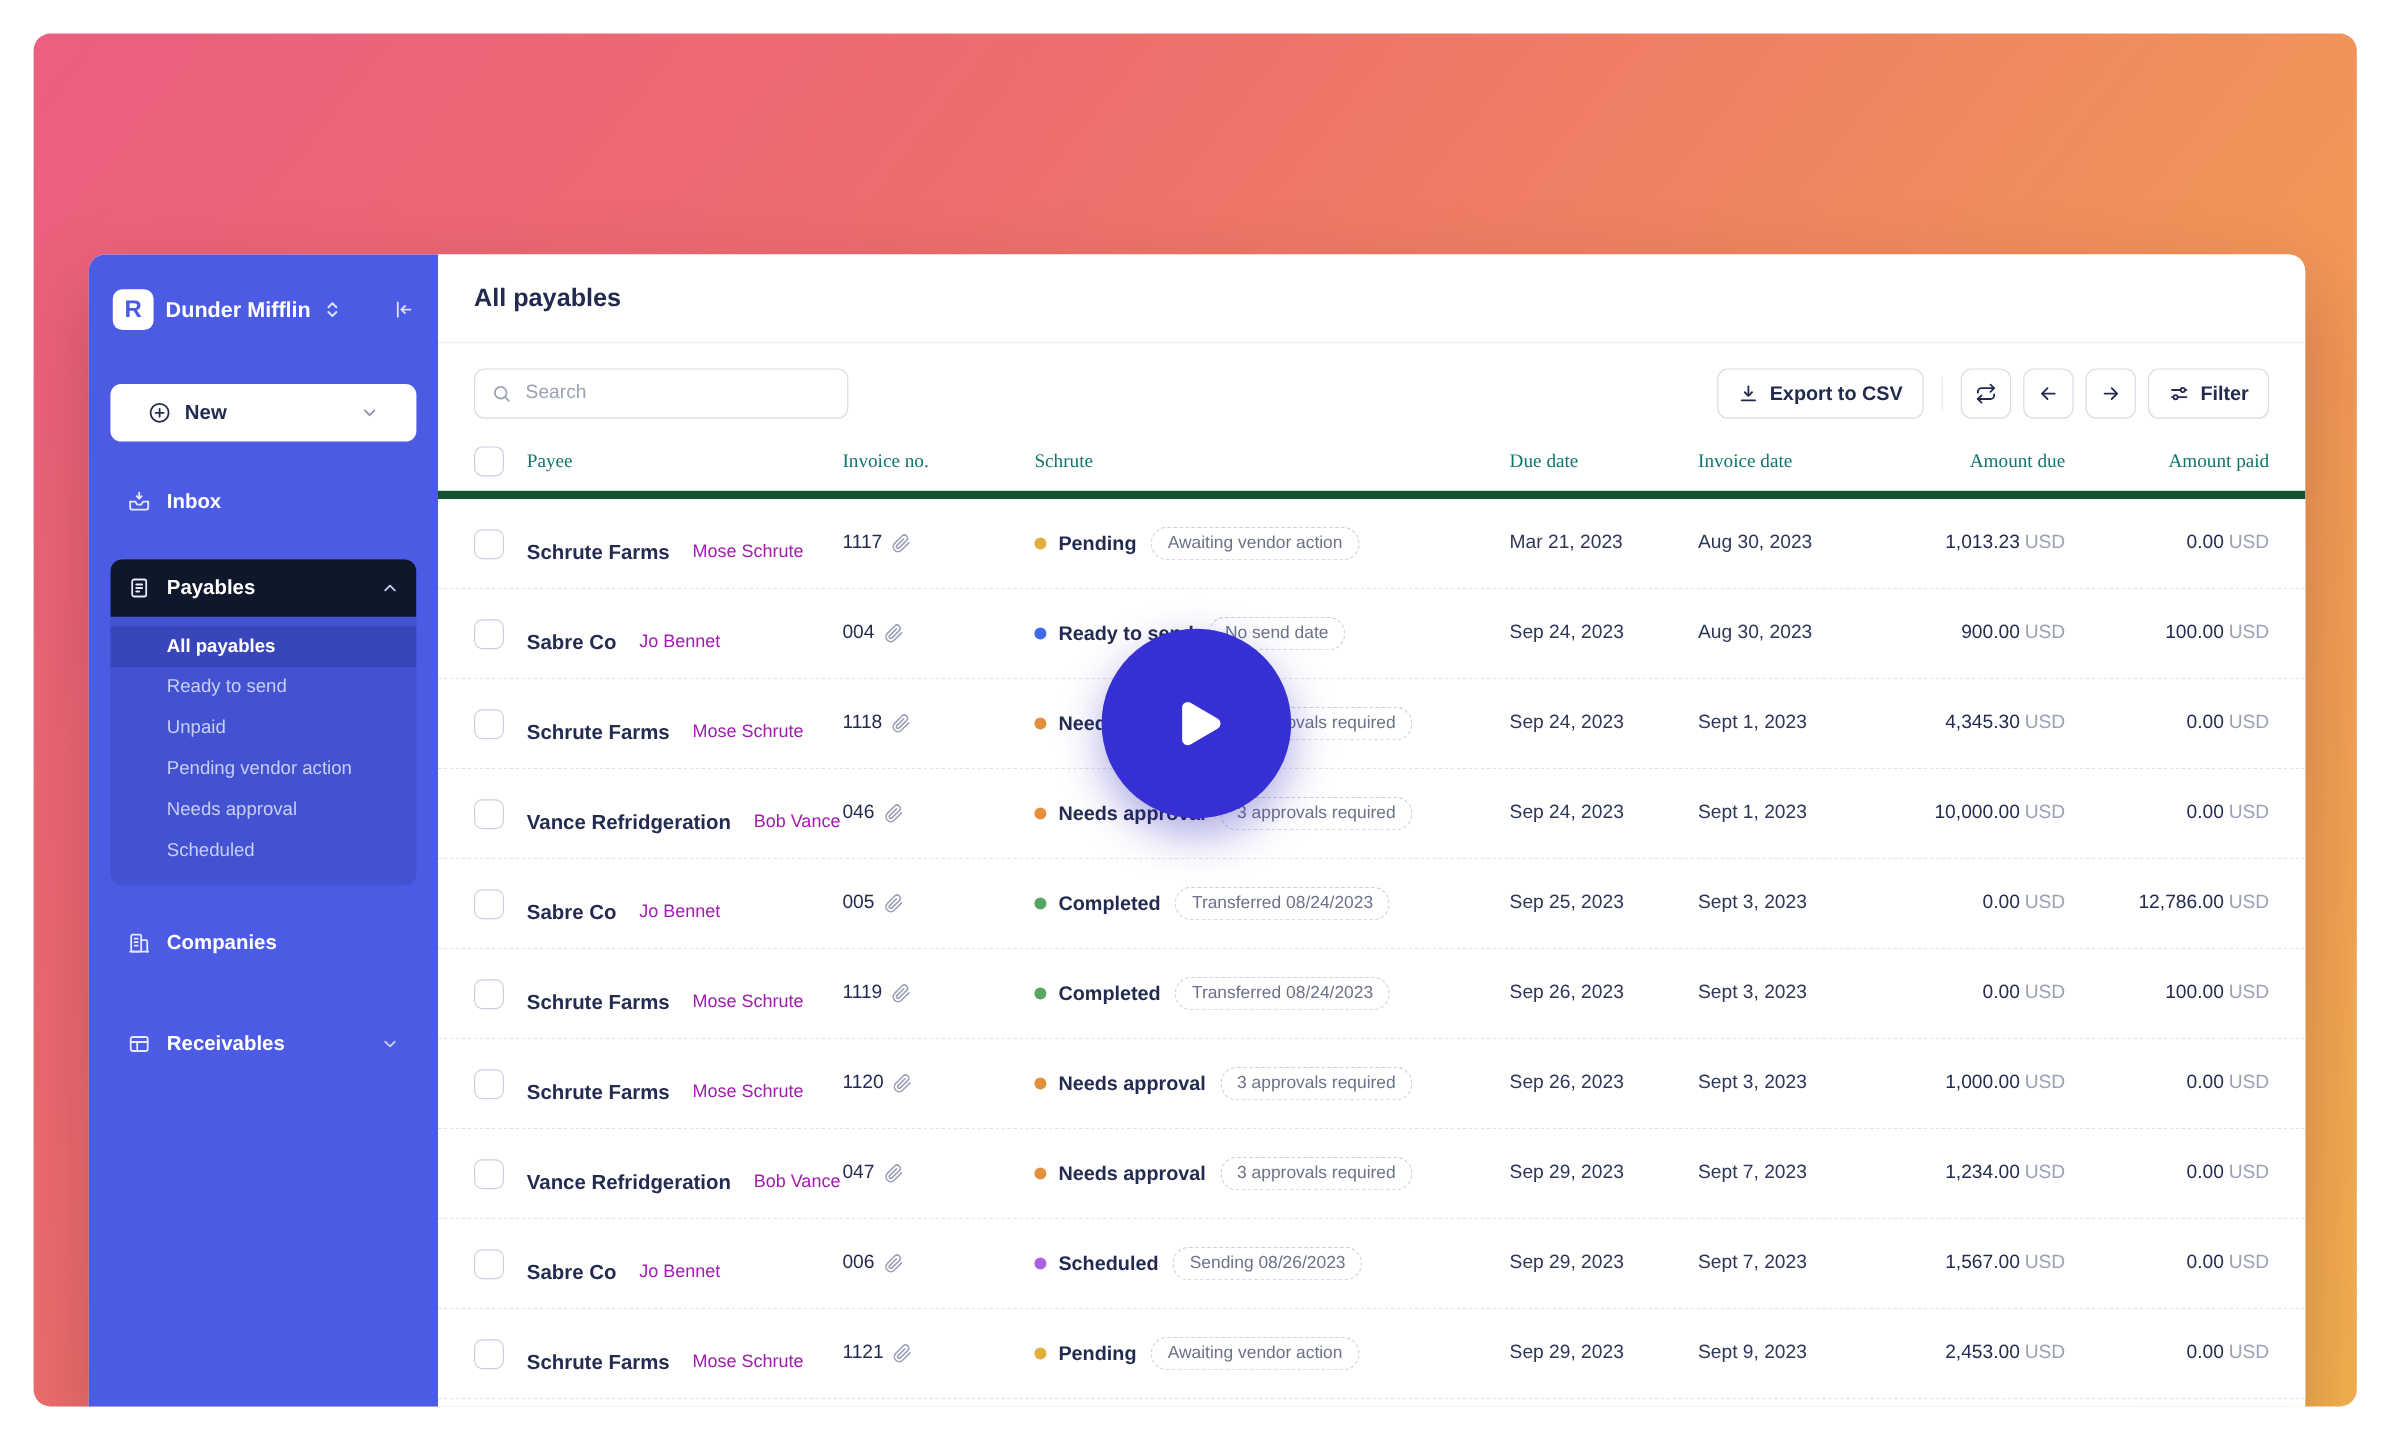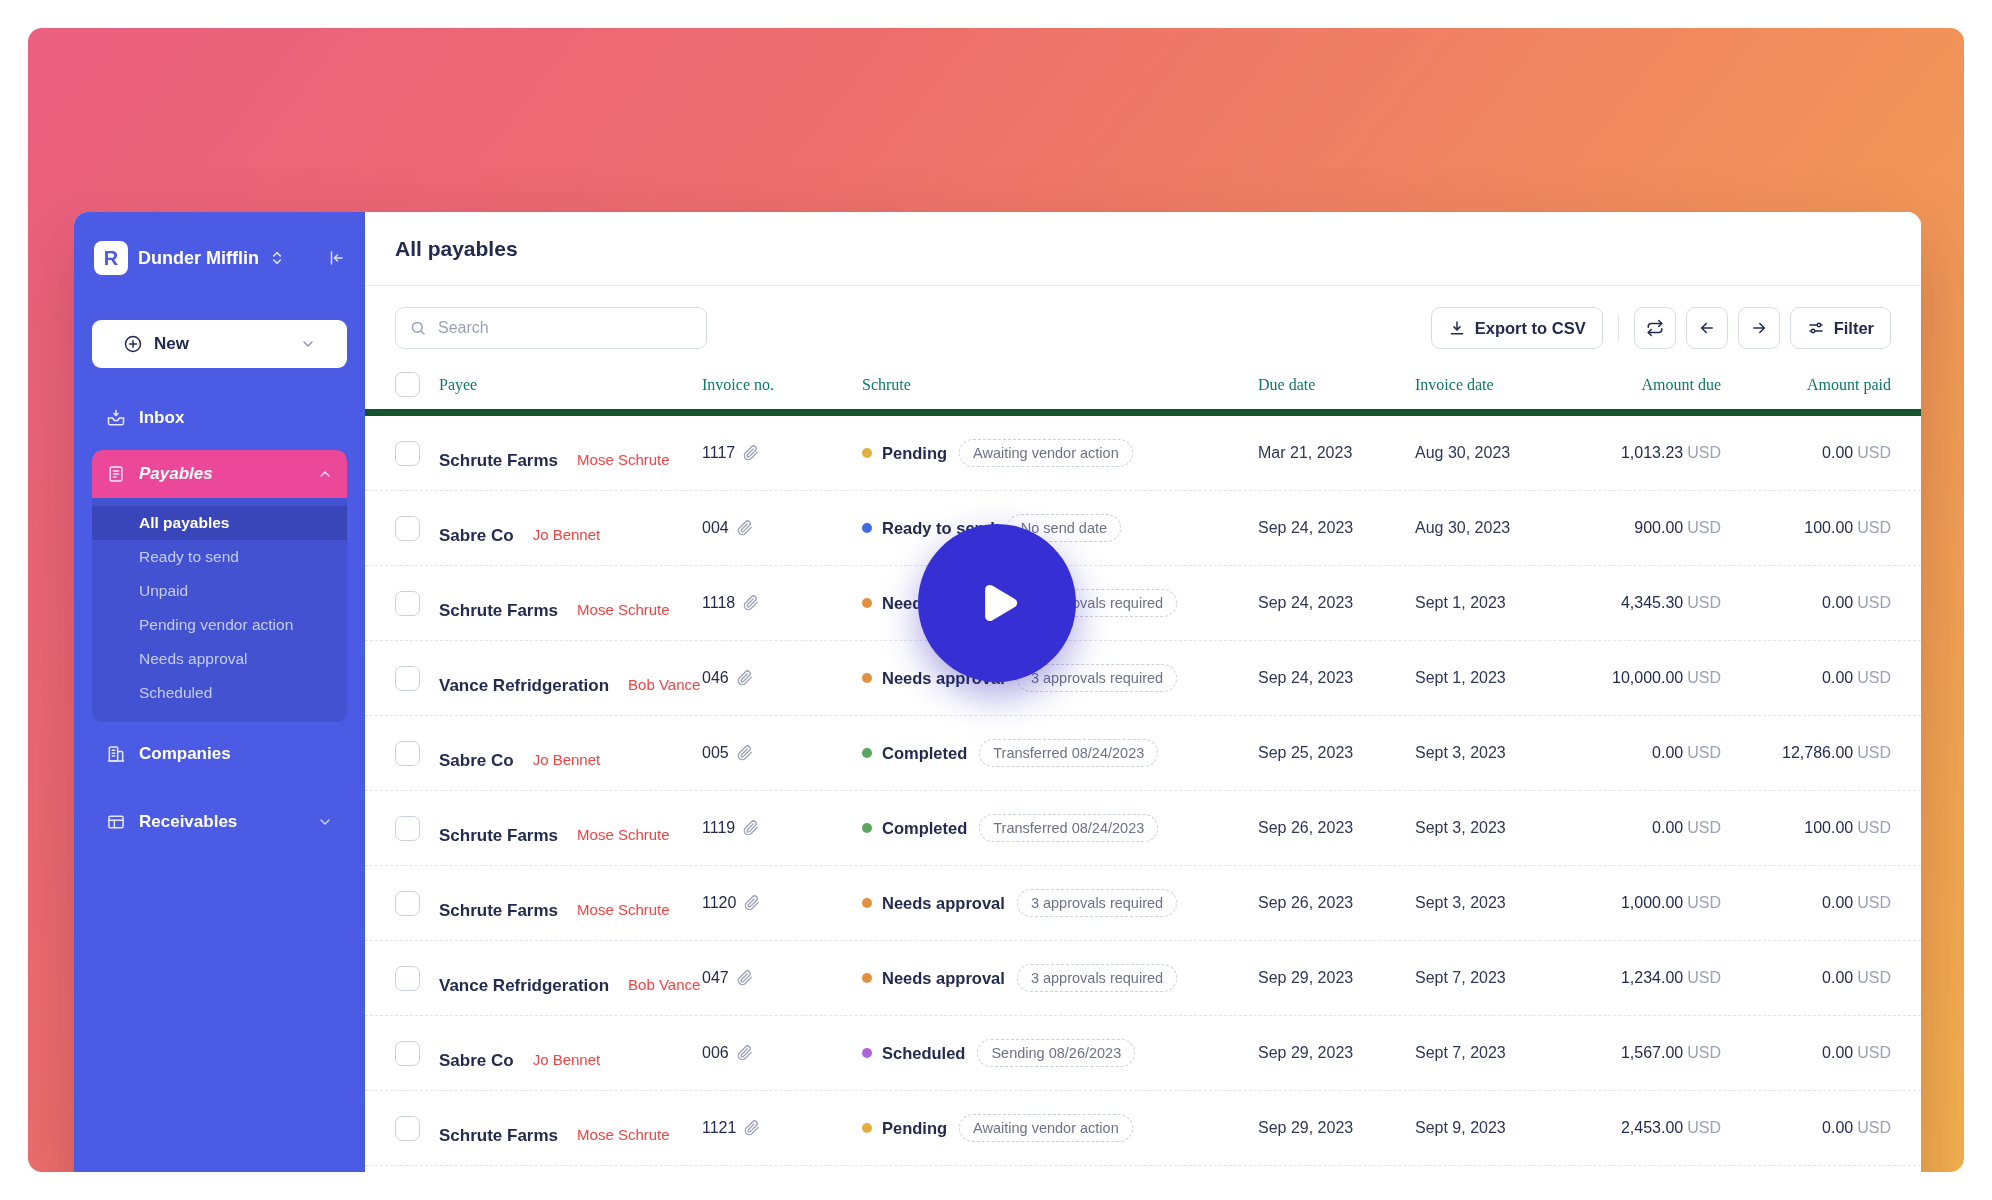--- a/index.html
+++ b/index.html
@@ -37,30 +37,30 @@
   .i18 { width:18px; height:18px; }
   .i20 { width:20px; height:20px; }
   .side-top svg { color:#dce1fb; }
   .new-btn {
     margin-top:42px; width:100%; height:48px; background:#fff; border:none; border-radius:9px;
     display:flex; align-items:center; gap:11px; padding:0 31px; cursor:pointer;
     font-family:inherit; font-size:17px; font-weight:600; color:#222B4F;
   }
   .new-btn .chev { margin-left:auto; color:#8b91a8; }
   .new-btn .plus { color:#222B4F; }
-  nav { margin-top:26px; display:flex; flex-direction:column; gap:8px; }
+  nav { margin-top:26px; display:flex; flex-direction:column; gap:24px; }
   .nav-item {
     height:48px; display:flex; align-items:center; gap:13px; padding:0 14px;
     border-radius:9px; font-size:17px; font-weight:600; color:#fff; cursor:pointer; white-space:nowrap;
   }
   .nav-item svg { color:#e6e9fd; flex:0 0 auto; }
   .nav-item .chev { margin-left:auto; color:#ccd3f8; }
   .nav-item.mt { margin-top:12px; }
   .nav-group { border-radius:10px; overflow:hidden; background:#4352D0; }
-  .group-head { background:#ec4899; border-radius:10px 10px 0 0;font-style:italic; }
+  .group-head { background:#0f172a; border-radius:10px 10px 0 0; }
   .submenu { padding:8px 0 12px; display:flex; flex-direction:column; }
   .sub-item {
     height:34px; display:flex; align-items:center; padding-left:47px;
     font-size:15.5px; color:#C6CDF6; cursor:pointer; white-space:nowrap;
   }
   .sub-item.active { color:#ffffff; font-weight:700; background:rgba(18,28,104,.22); }
   
   .content { flex:1; min-width:0; display:flex; flex-direction:column; border-radius:0 14px 14px 0; background:#fff; }
   .page-header { height:74px; flex:0 0 auto; border-bottom:1px solid #E9EBF2; display:flex; align-items:center; padding:0 30px; }
   .page-header h1 { margin:0; font-size:21px; font-weight:700; color:#222B4F; }
@@ -86,21 +86,21 @@
     grid-template-columns:74px 263px 160px 396px 157px 176px 130px 170px;
     padding-right:30px; align-items:center;
   }
   .thead { height:56px; flex:0 0 auto; color:#0f766e; font-size:16px; border-bottom:7px solid #14532d;font-family:Liberation Serif, serif; }
   .thead .c-amt { font-weight:400; }
   .c-check { padding-left:30px; }
   .checkbox { width:25px; height:25px; border:1.5px solid #CBD0DD; border-radius:7px; background:#fff; display:block; cursor:pointer; }
   .trow { height:75px; border-bottom:1px dashed #E2E5EC; background:#fff; }
   .c-payee { display:flex; flex-direction:row; gap:19px;margin-top:15px; }
   .payee { font-size:17px; font-weight:600; color:#232C50; }
-  .contact { font-size:15px; color:#ef4444; }
+  .contact { font-size:15px; color:#a21caf; }
   .c-invoice { display:flex; align-items:center; gap:8px; font-size:16px; color:#232C50; }
   .c-invoice svg { color:#9BA2B6; }
   .c-status { display:flex; align-items:center; gap:10px; min-width:0; }
   .dot { width:10px; height:10px; border-radius:50%; flex:0 0 auto; }
   .status-label { font-size:16.5px; font-weight:600; color:#232C50; white-space:nowrap; }
   .badge {
     border:1.5px dashed #CBD0DD; border-radius:999px; padding:5px 13px; margin-left:2px;
     font-size:14.5px; color:#6C7388; white-space:nowrap; background:#fff;
   }
   .c-date { font-size:16px; color:#2E3757; }

